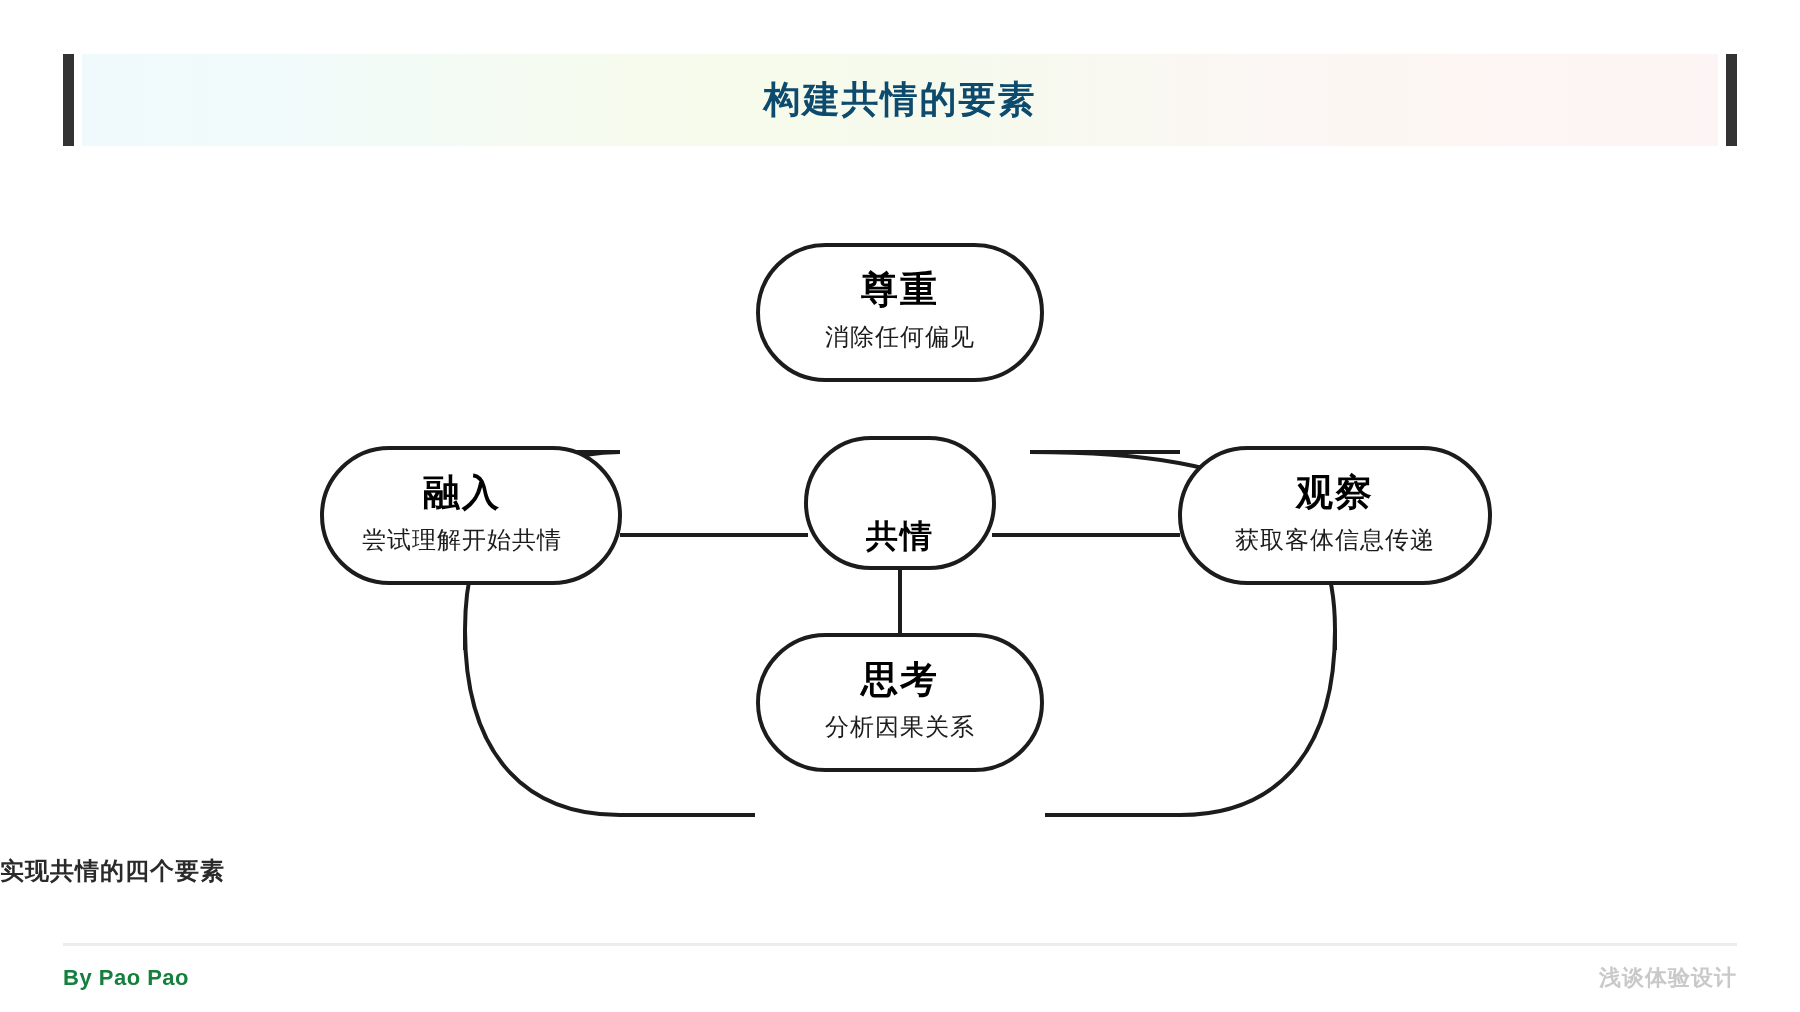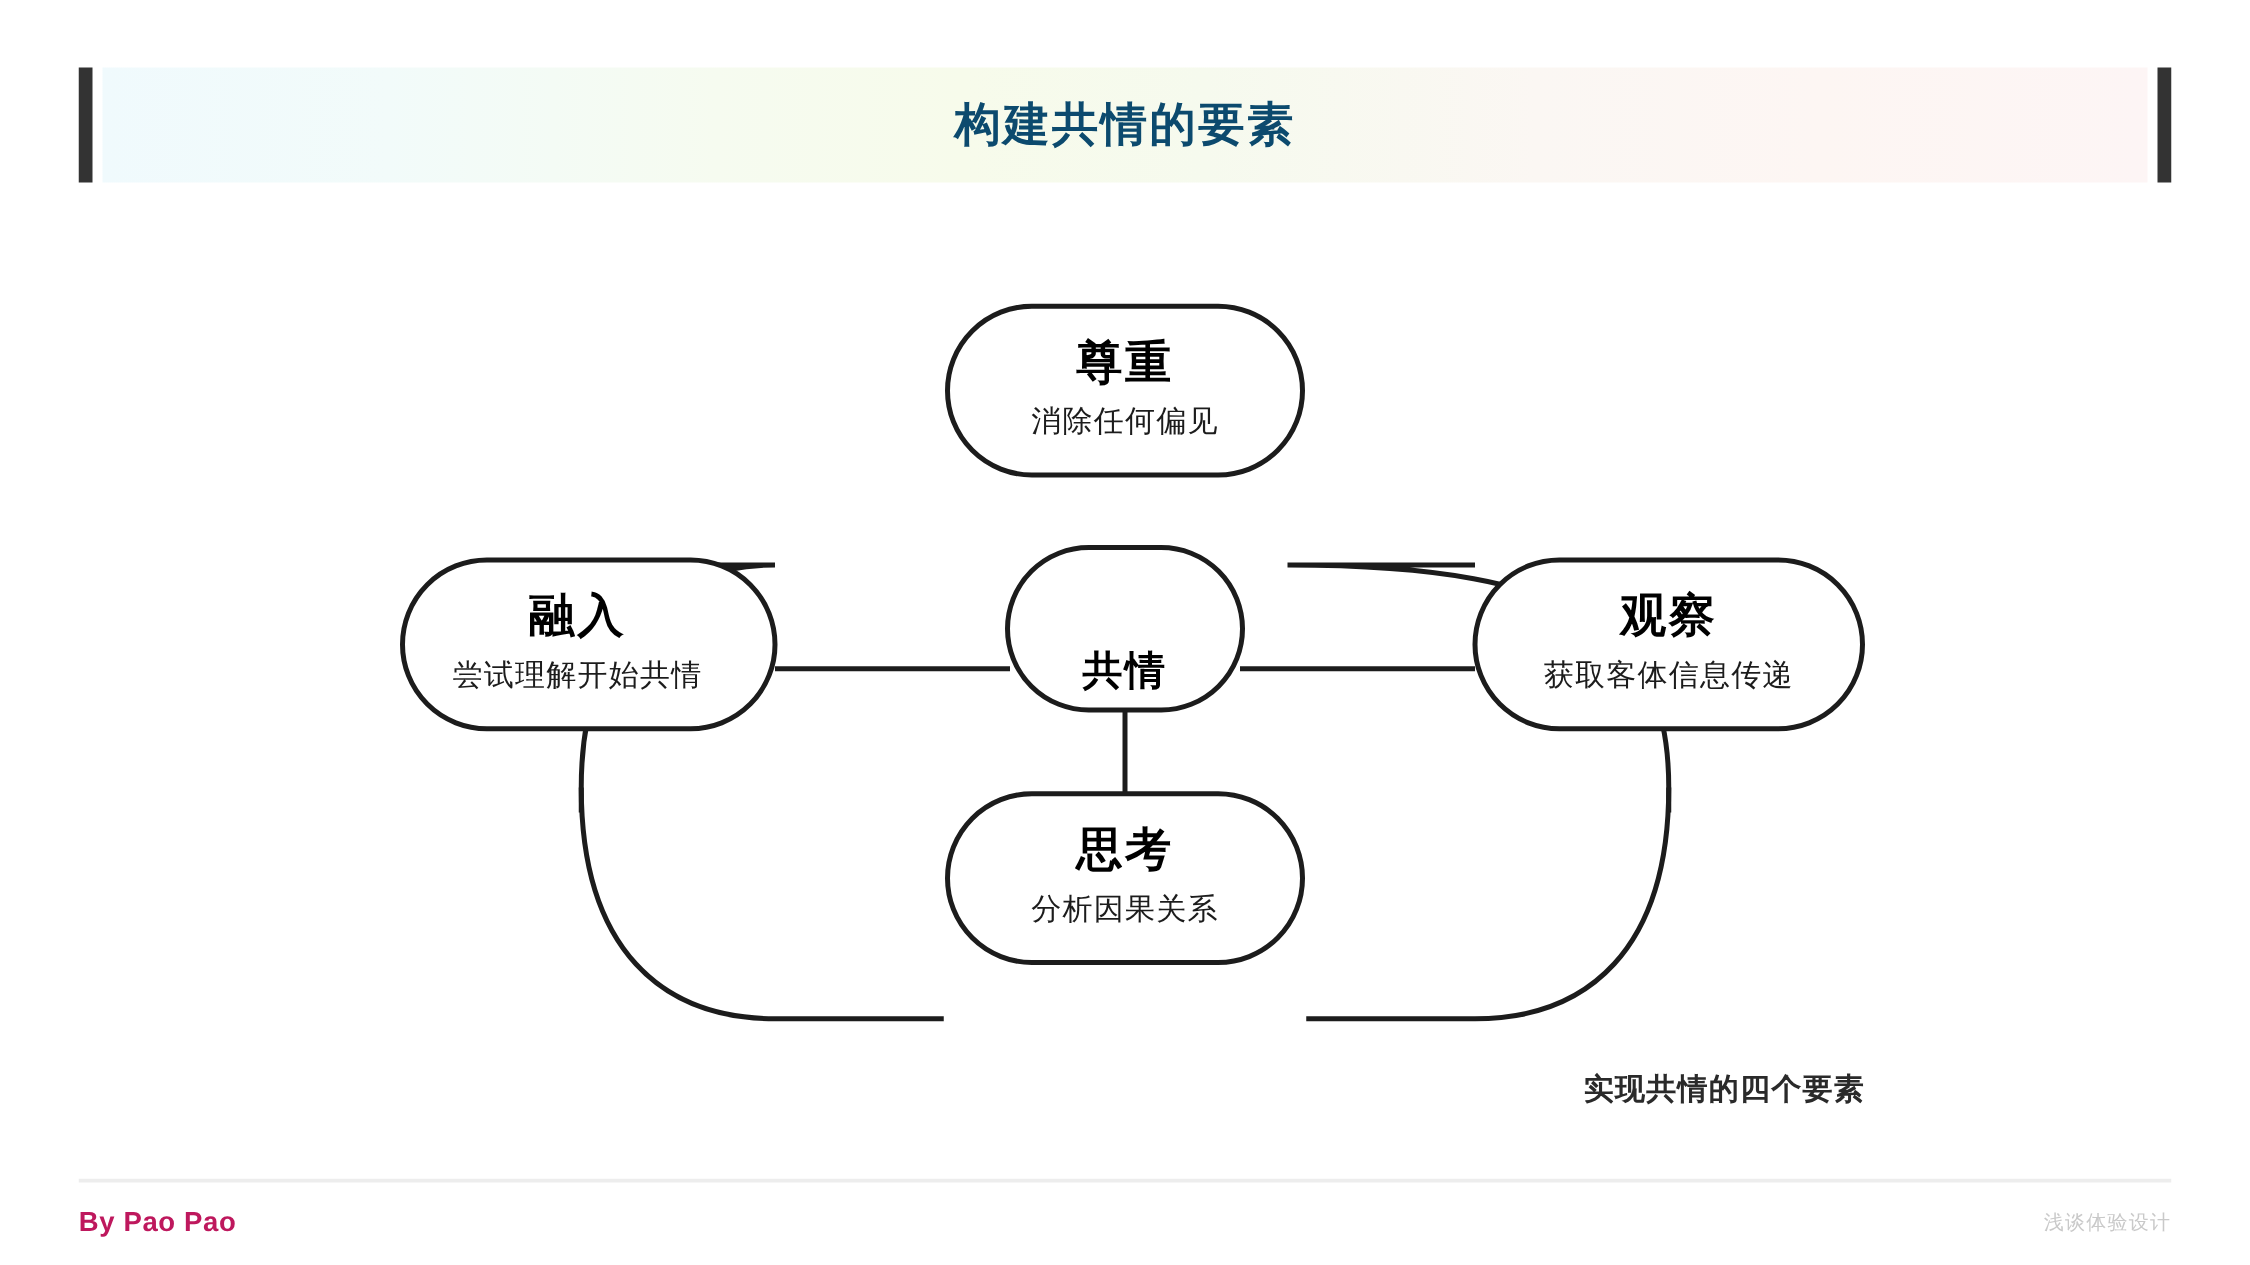--- a/index.html
+++ b/index.html
@@ -109,21 +109,21 @@
     text-anchor: middle;
     letter-spacing: 1px;
   }
 
   
   .caption {
     position: absolute;
     left: 0;
     top: 855px;
     width: 1492px;
-    text-align: right;
+    text-align: left;
     font-size: 24px;
     font-weight: bold;
     color: #2a2a2a;
     letter-spacing: 1px;
   }
 
   
   .footer-divider {
     position: absolute;
     left: 63px;
@@ -138,26 +138,26 @@
     top: 958px;
     width: 1674px;
     height: 40px;
     display: flex;
     align-items: center;
     justify-content: space-between;
   }
   .footer-left {
     font-size: 22px;
     font-weight: bold;
-    color: #be185d;
+    color: #15803d;
     letter-spacing: 0.5px;
   }
   .footer-right {
-    font-size: 16px;
-    font-weight: normal;
+    font-size: 22px;
+    font-weight: bold;
     color: #c9c9c9;
     letter-spacing: 1px;
   }
 </style>
 </head>
 <body>
 
 <div class="header">
   <div class="header-gradient"></div>
   <div class="header-bar-left"></div>

